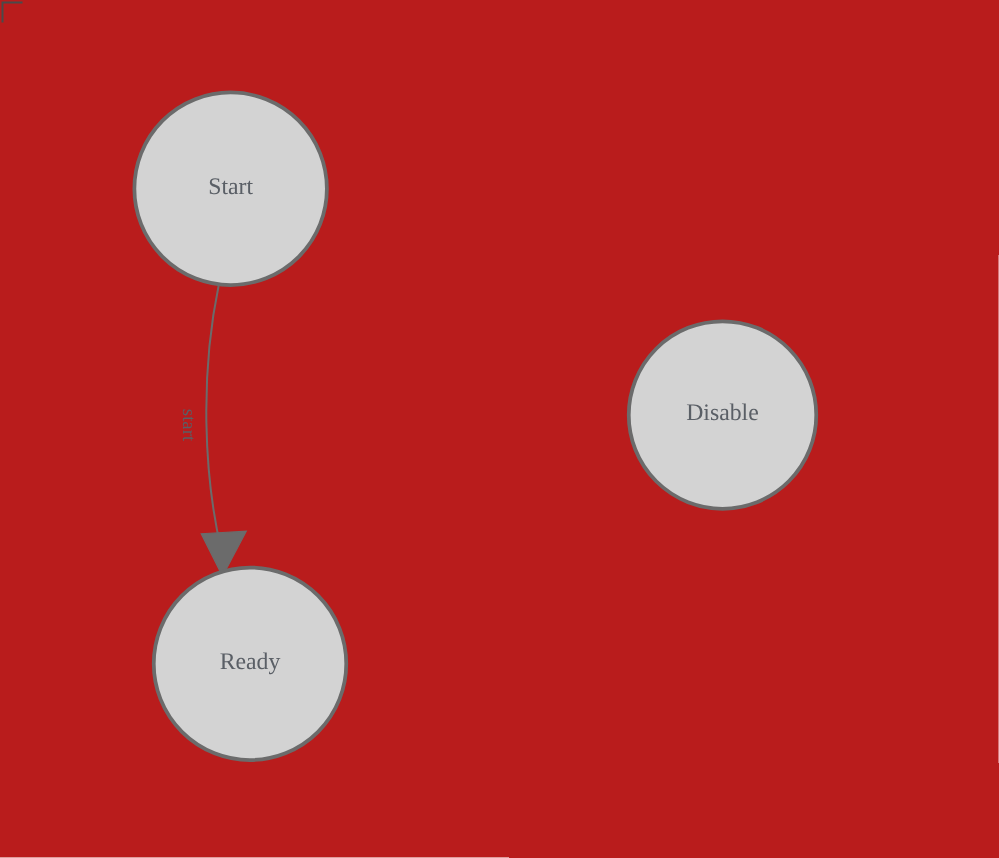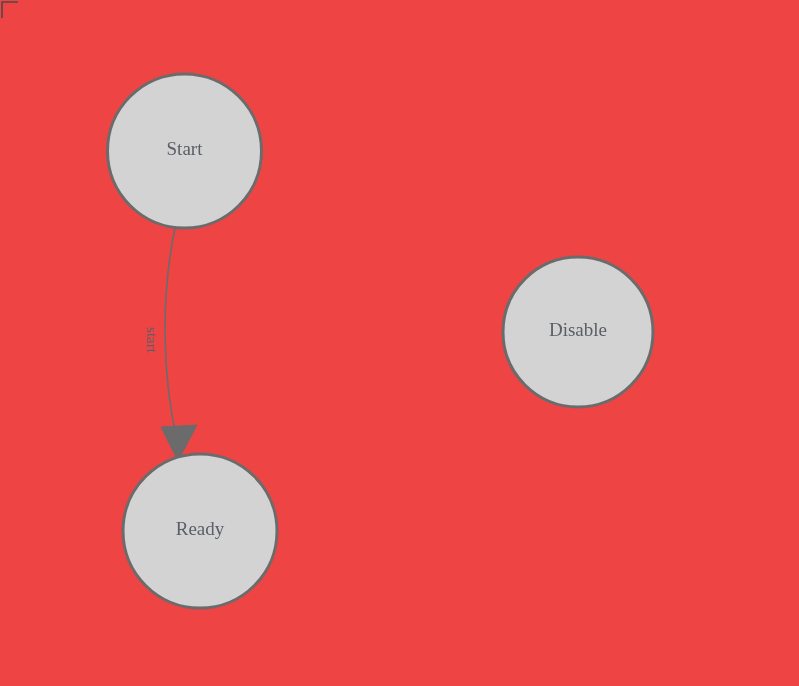--- a/index.html
+++ b/index.html
@@ -11,21 +11,21 @@
   body {
     width: 799px;
     height: 686px;
     overflow: hidden;
     font-family: "Liberation Serif", "DejaVu Serif", serif;
   }
   #canvas {
     position: relative;
     width: 799px;
     height: 686px;
-    background: #ef4444;
+    background: #b91c1c;
   }
   #diagram-svg {
     position: absolute;
     top: 0;
     left: 0;
     width: 799px;
     height: 686px;
   }
   .node-circle {
     fill: #d3d3d3;

